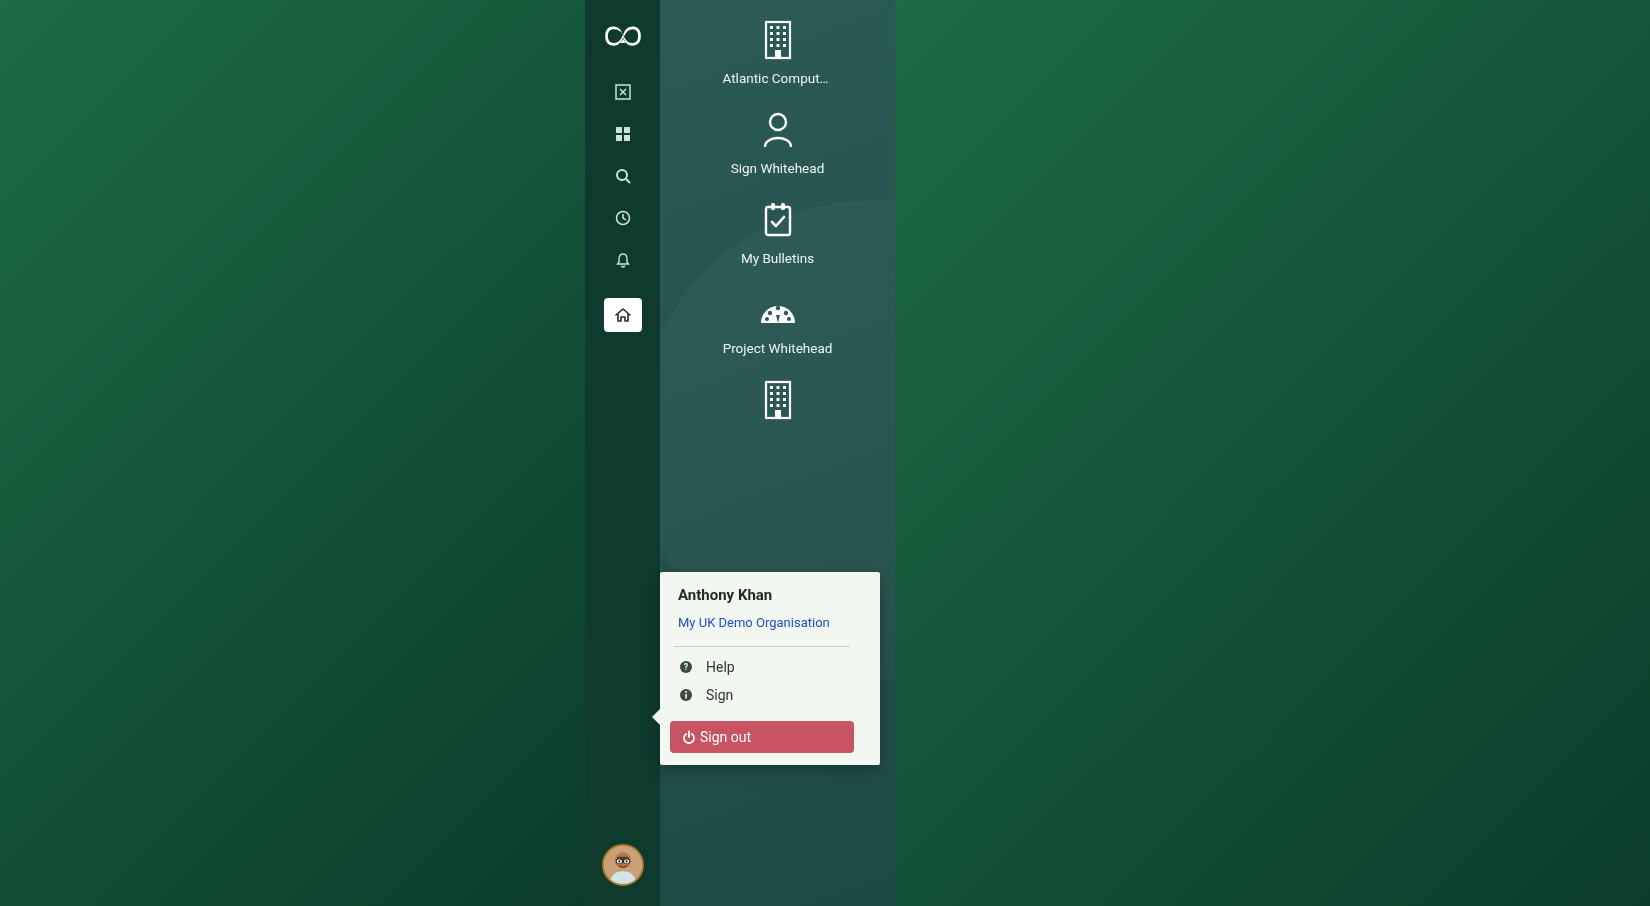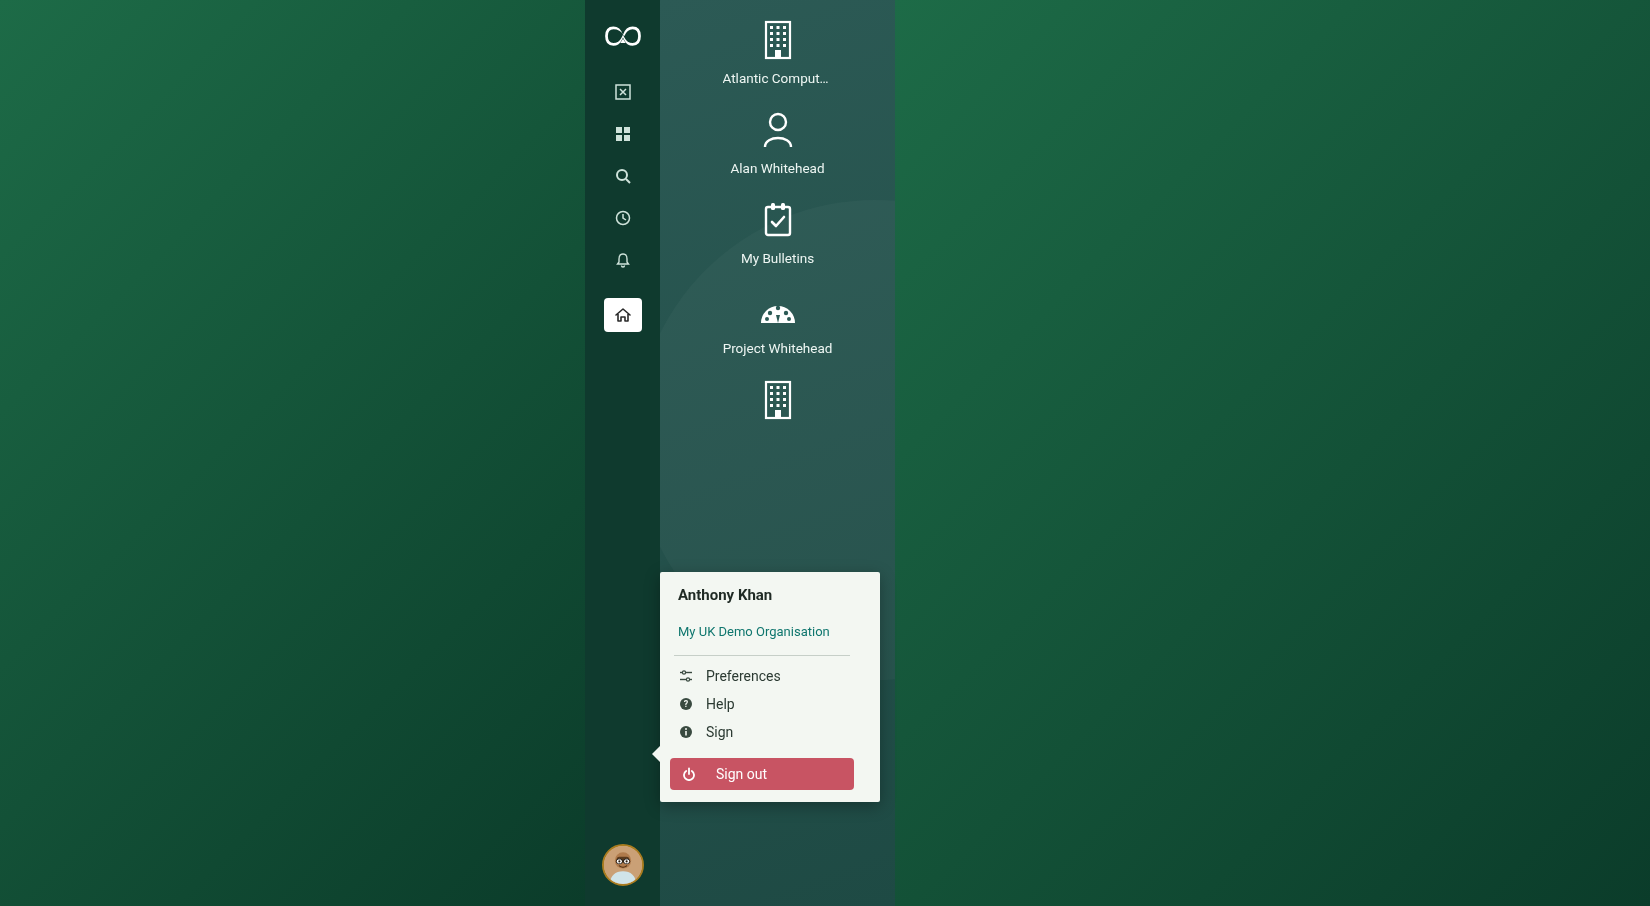--- a/index.html
+++ b/index.html
@@ -114,36 +114,36 @@
       left:-8px; bottom:40px;
       width:0;height:0;
       border-top:8px solid transparent;
       border-bottom:8px solid transparent;
       border-right:8px solid #f3f7f2;
     }
     .popup .head {
       padding: 0 18px 10px 18px;
     }
     .popup .name { font-weight:700; font-size:15px; color:#1f2a24; }
-    .popup .org { font-size:13px; color:#0f766e; margin-top:20px; }
+    .popup .org { font-size:13px; color:#1d4ed8; margin-top:11px; }
     .popup hr { border:none; border-top:1px solid #c6cfc8; margin: 6px 14px 6px 14px; }
     .popup .menu-item {
       display:flex; align-items:center; gap:12px;
       padding: 6px 18px;
       font-size:14px; color:#2b3a32;
       cursor:pointer;
     }
     .popup .menu-item .mi-icon { width:16px; height:16px; display:flex;align-items:center;justify-content:center; color:#394a40;}
     .signout {
       margin: 12px 10px 0 10px;
       background:#c85463;
       color:#fff;
       border-radius:4px;
       padding: 8px 12px;
-      display:flex; align-items:center; gap:20px;
+      display:flex; align-items:center; gap:4px;
       font-size:14px;
       cursor:pointer;
     }
     .signout .mi-icon { color:#fff; }
     svg { display:block; }
   </style>
 </head>
 <body>
 
 <div class="bg-left"></div>
@@ -239,21 +239,21 @@
       </div>
       <div class="label">Atlantic Computers</div>
     </div>
     <div class="fav-item">
       <div class="icon">
         <svg width="34" height="38" viewBox="0 0 34 38">
             <circle cx="17" cy="11" r="8" fill="none" stroke="#fff" stroke-width="2.4"></circle>
             <path d="M4 36 C4 24 30 24 30 36" fill="none" stroke="#fff" stroke-width="2.4"></path>
           </svg>
       </div>
-      <div class="label">Alan Whitehead</div>
+      <div class="label">Sign Whitehead</div>
     </div>
     <div class="fav-item">
       <div class="icon">
         <svg width="34" height="38" viewBox="0 0 34 38">
             <rect x="5" y="6" width="24" height="28" rx="2" fill="none" stroke="#fff" stroke-width="2.4"></rect>
             <rect x="10" y="2" width="4" height="7" rx="1.5" fill="#fff"></rect>
             <rect x="20" y="2" width="4" height="7" rx="1.5" fill="#fff"></rect>
             <path d="M11 21 L15 25 L23 16" fill="none" stroke="#fff" stroke-width="2.6" stroke-linecap="round" stroke-linejoin="round"></path>
           </svg>
       </div>
@@ -301,31 +301,20 @@
 
 <div class="popup">
   <div class="head">
     <div class="name">Anthony Khan</div>
     <div class="org">My UK Demo Organisation</div>
   </div>
   <hr>
   <div class="menu-item">
     <span class="mi-icon">
       <svg width="14" height="14" viewBox="0 0 14 14">
-          <line x1="1" y1="3.5" x2="13" y2="3.5" stroke="#394a40" stroke-width="1.4"></line>
-          <circle cx="5" cy="3.5" r="1.6" fill="#f3f7f2" stroke="#394a40" stroke-width="1.2"></circle>
-          <line x1="1" y1="10.5" x2="13" y2="10.5" stroke="#394a40" stroke-width="1.4"></line>
-          <circle cx="9" cy="10.5" r="1.6" fill="#f3f7f2" stroke="#394a40" stroke-width="1.2"></circle>
-        </svg>
-    </span>
-    <span>Preferences</span>
-  </div>
-  <div class="menu-item">
-    <span class="mi-icon">
-      <svg width="14" height="14" viewBox="0 0 14 14">
           <circle cx="7" cy="7" r="6" fill="#394a40"></circle>
           <text x="7" y="10" text-anchor="middle" font-size="9" font-weight="bold" fill="#f3f7f2">?</text>
         </svg>
     </span>
     <span>Help</span>
   </div>
   <div class="menu-item">
     <span class="mi-icon">
       <svg width="14" height="14" viewBox="0 0 14 14">
           <circle cx="7" cy="7" r="6" fill="#394a40"></circle>

